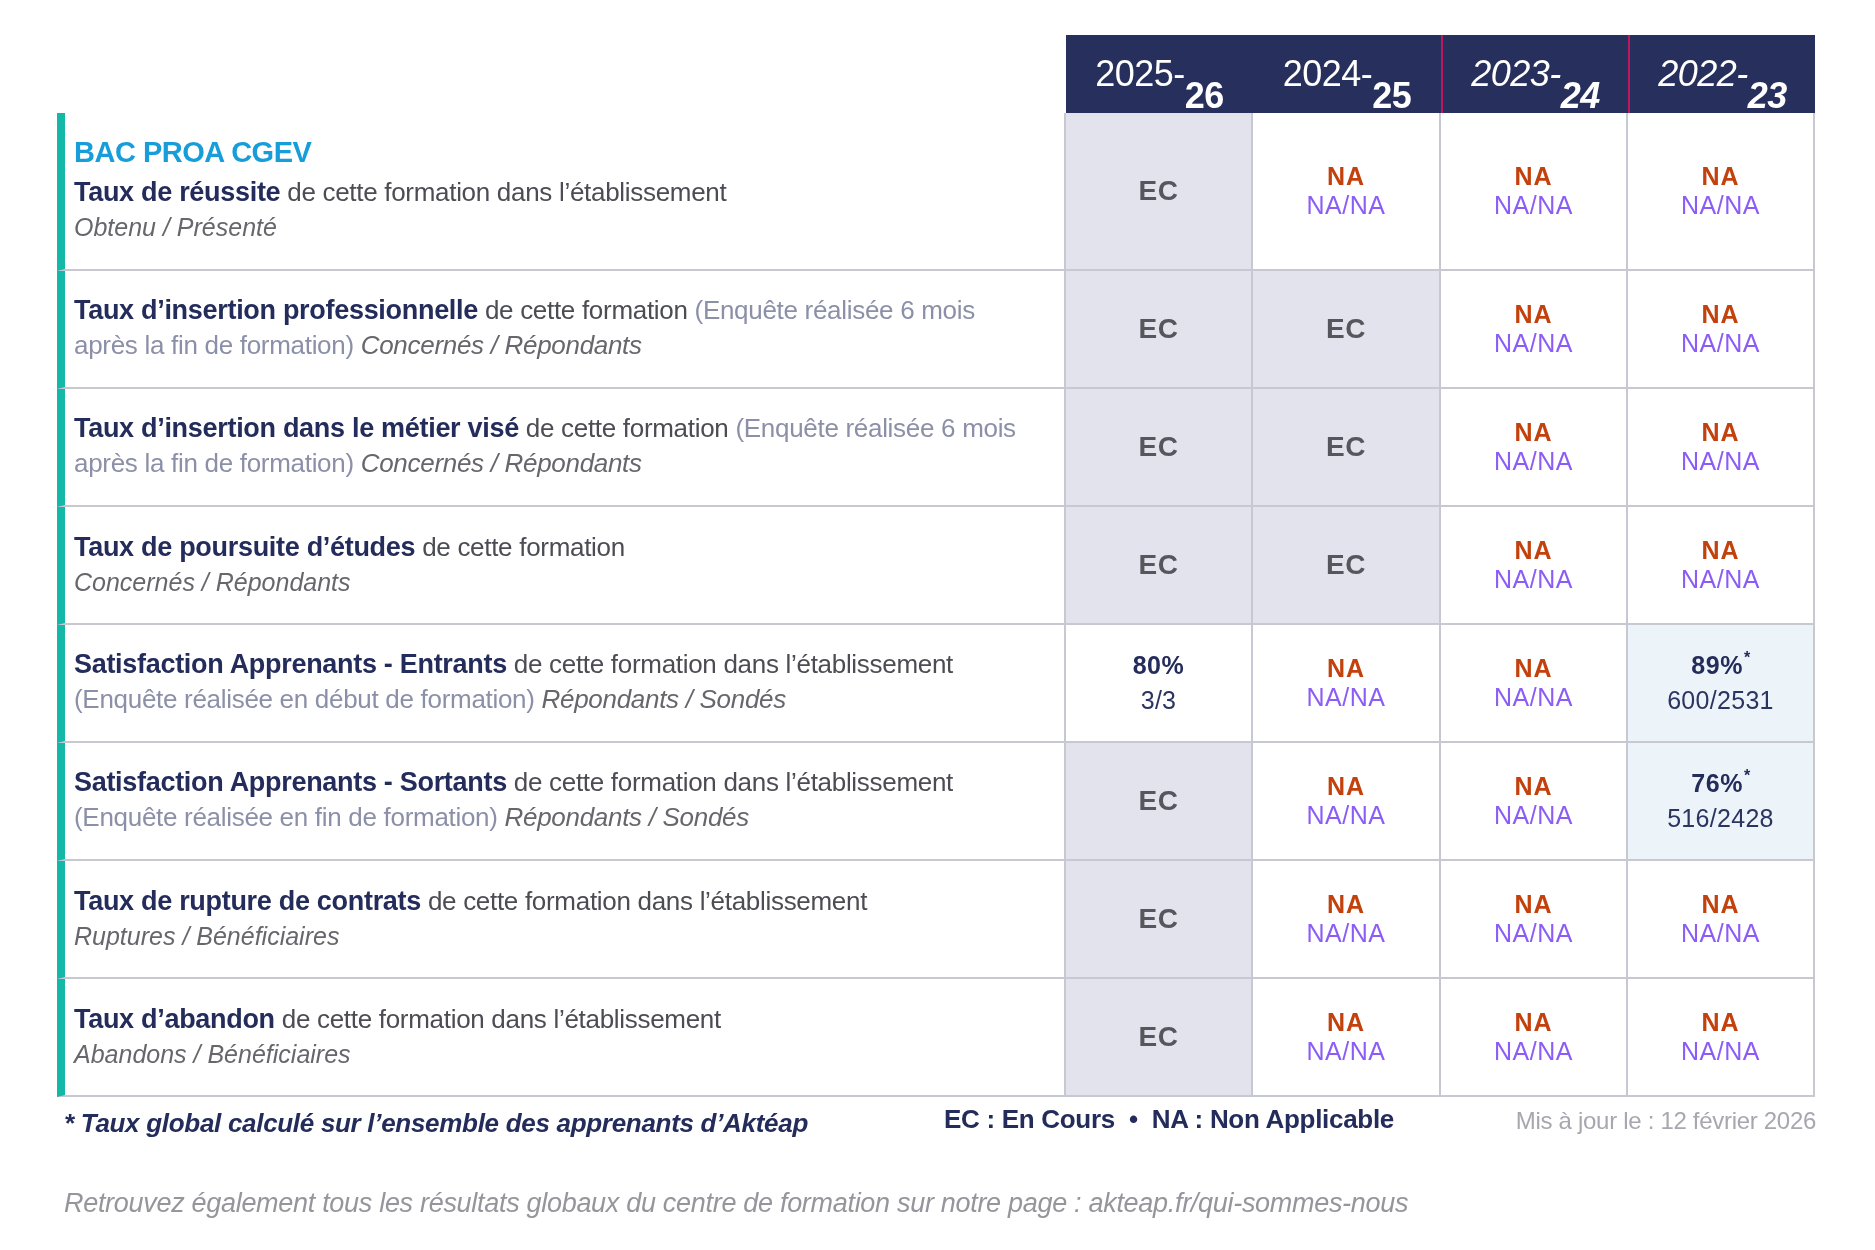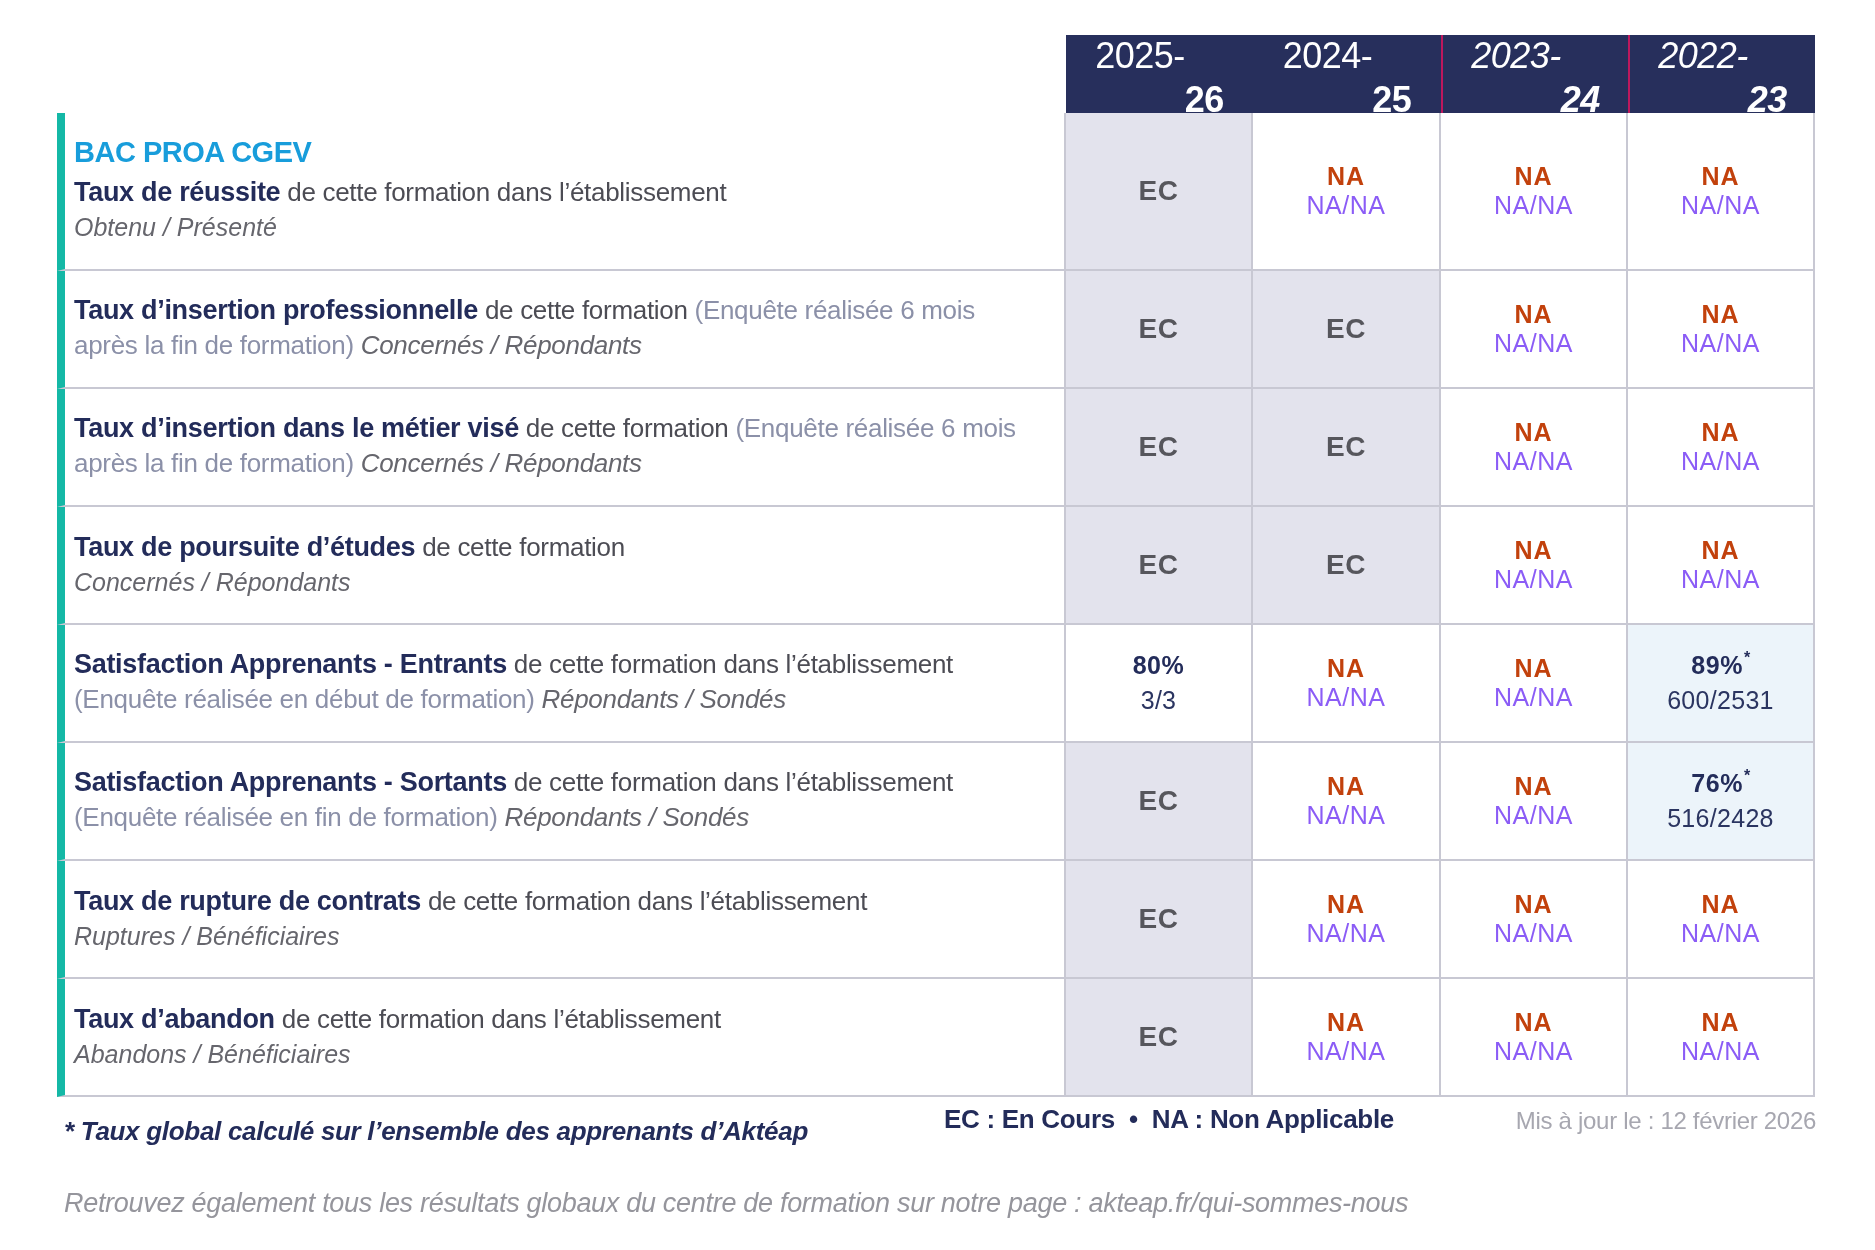--- a/index.html
+++ b/index.html
@@ -17,21 +17,21 @@
   .results-table{
     position:absolute;left:57px;top:35px;width:1759px;
     display:grid;
     grid-template-columns:1009px 187px 188px 187px 187px;
     grid-template-rows:78px 158px repeat(7,118px);
   }
   .cell{box-sizing:border-box;}
   
   .year-cell{
     background:#272f5c;color:#ffffff;
-    display:flex;align-items:flex-start;justify-content:center;
+    display:flex;align-items:center;justify-content:center;
     font-size:36px;font-weight:400;letter-spacing:-0.5px;
     white-space:pre;
   }
   .year-cell b{font-weight:700;margin-top:44px;}
   .year-cell.sep{border-left:2px solid #be185d;font-style:italic;}
   .corner-cell{background:#ffffff;}
   
   .bcell{
     border-right:2px solid #c8c8d3;border-bottom:2px solid #c8c8d3;
     background:#ffffff;
@@ -58,21 +58,21 @@
   .na-frac{font-size:25px;color:#8b5cf6;letter-spacing:0.5px;}
   .val-cell.hl{background:#ecf4fa;}
   .val-top{font-size:25px;font-weight:700;color:#232c5a;letter-spacing:0.5px;position:relative;}
   .val-top sup{font-size:16px;position:relative;top:-2px;left:1px;}
   .val-frac{font-size:25px;color:#2b3561;margin-top:6px;letter-spacing:0.3px;}
   
   .footnote-bar{
     position:absolute;left:64px;top:1104px;width:1752px;height:40px;
   }
   .star-note{
-    position:absolute;left:0;top:12px;
+    position:absolute;left:0;top:4px;
     font-size:26px;font-weight:700;font-style:italic;color:#232c5a;letter-spacing:-0.3px;
   }
   .legend{
     position:absolute;left:880px;top:0;
     font-size:26px;font-weight:700;color:#232c5a;letter-spacing:-0.3px;
     display:flex;gap:14px;align-items:center;white-space:pre;
   }
   .updated{
     position:absolute;right:0;top:3px;
     font-size:24px;color:#a7a7b0;letter-spacing:-0.3px;

